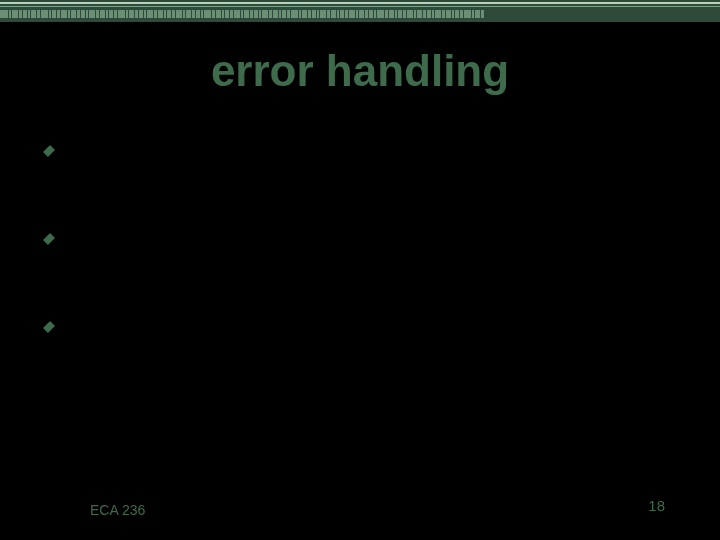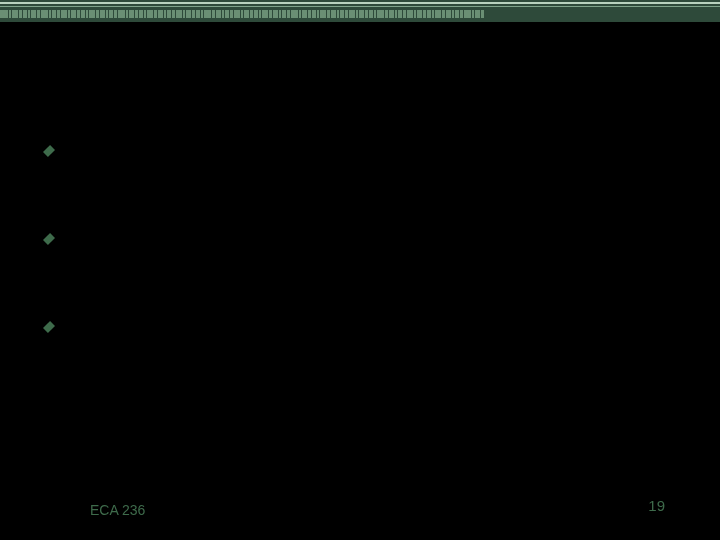--- a/index.html
+++ b/index.html
@@ -224,34 +224,35 @@
         <div class="seg" style="width: 2px;"></div>
         <div class="seg" style="width: 4px;"></div>
         <div class="seg" style="width: 3px;"></div>
         <div class="seg" style="width: 7px;"></div>
         <div class="seg" style="width: 2px;"></div>
         <div class="seg" style="width: 5px;"></div>
         <div class="seg" style="width: 3px;"></div>
       </div>
   </div>
 
+  <div class="title">error handling</div>
 
   <div class="body">
     <div class="item">
       <div class="dia"></div>
       <span class="term">ERRORS</span><span>: fatal run-time errors, such as calling a function which does not exist –  cause immediate termination</span>
     </div>
     <div class="item">
       <div class="dia"></div>
       <span class="term">WARNINGS</span><span>: non-fatal run-time errors, such as trying to include( ) a file that does not exist</span>
     </div>
     <div class="item">
       <div class="dia"></div>
       <span class="term">NOTICES</span><span>: less serious warnings which may result from a bug in your code, but may actually be intentional ( such as using an uninitialized variable)</span>
     </div>
   </div>
 
   <div class="footer">
     <div class="course">ECA 236</div>
-    <div class="num">19</div>
+    <div class="num">18</div>
   </div>
 
 </div>
 
 </body></html>

